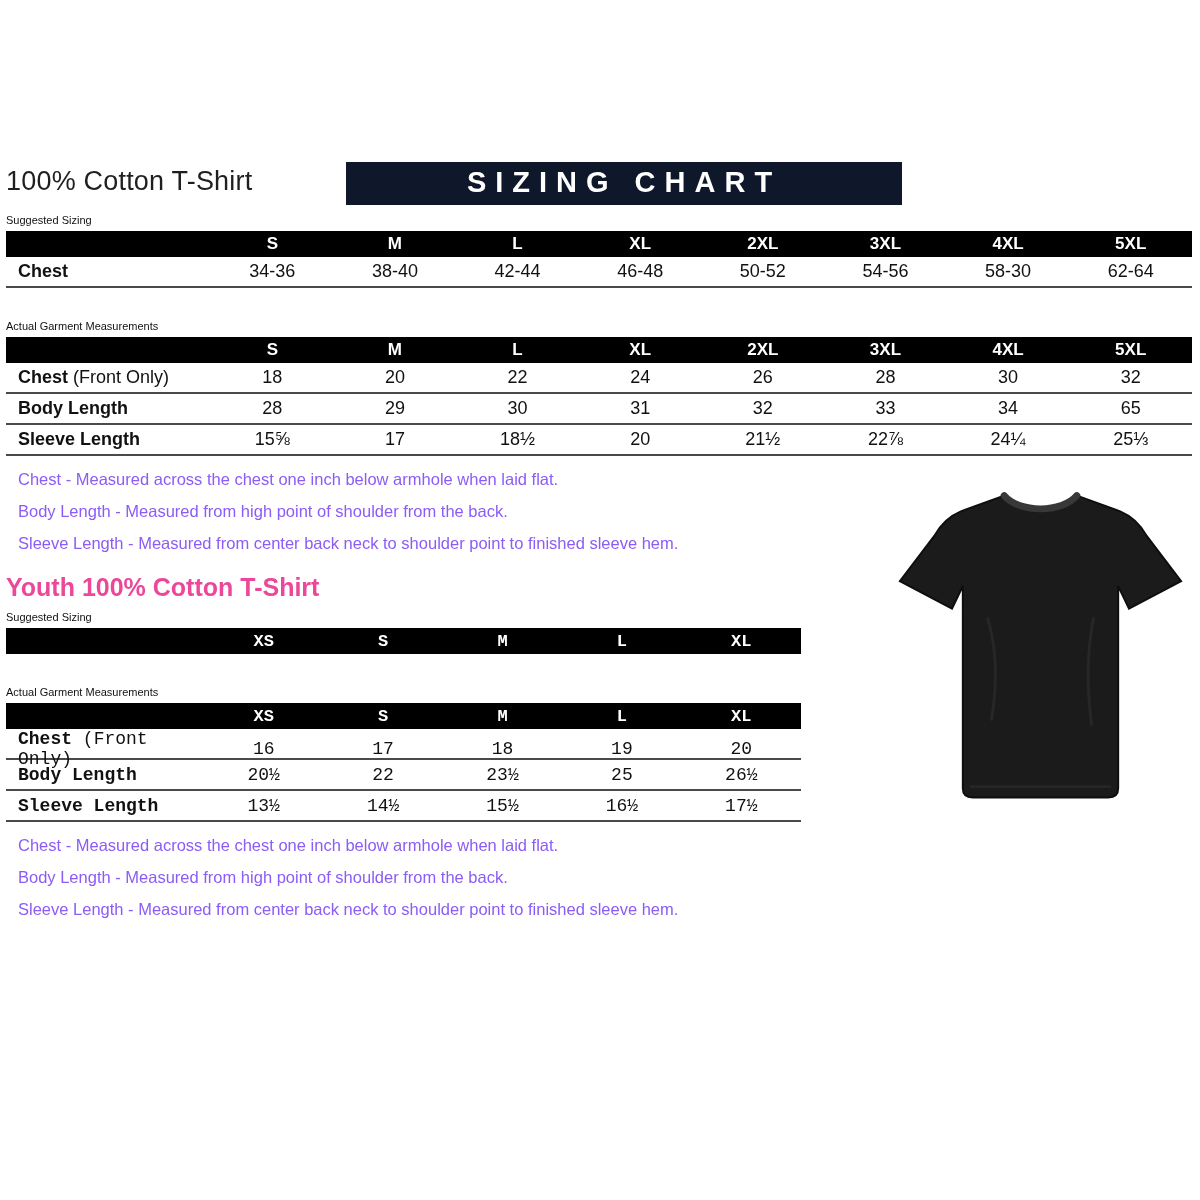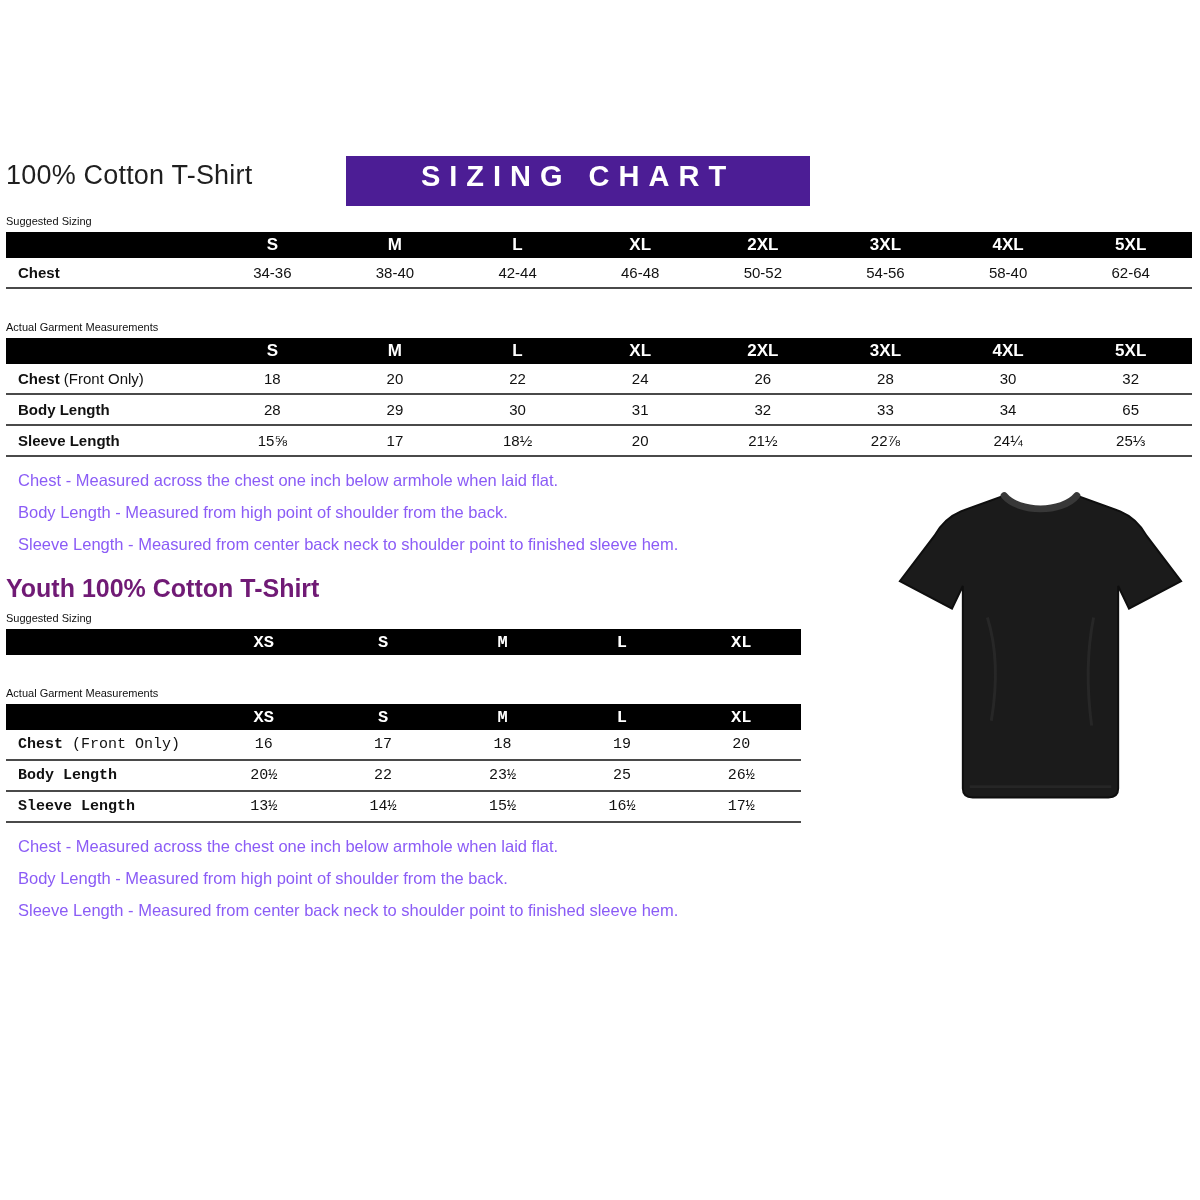--- a/index.html
+++ b/index.html
@@ -4,51 +4,51 @@
 <style>
   html,body{margin:0;padding:0;background:#fff;}
   .page{
     position:relative;
     width:1200px;height:1200px;
     background:#ffffff;
     font-family:"Liberation Sans", sans-serif;
     color:#111;
     overflow:hidden;
   }
-  .content{position:absolute;top:156px;left:6px;width:1186px;}
+  .content{position:absolute;top:162px;left:6px;width:1186px;}
 
   
   .header-row{display:flex;align-items:flex-start;}
   .page-title{font-size:27px;color:#1f1f1f;width:340px;padding-top:4px;letter-spacing:.2px;}
   .banner{
-    width:464px;background:#4c1d95;color:#fff;
+    width:556px;background:#0f172a;color:#fff;
     font-size:29px;font-weight:bold;letter-spacing:9px;
-    text-align:center;padding:4px 0 13px;
+    text-align:center;padding:4px 0 6px;
   }
 
   .section-label{font-size:11px;color:#111;margin:9px 0 5px 0;}
   .mt-lg{margin-top:32px;}
 
   
   .size-table{width:100%;}
   .size-table.narrow{width:795px;}
   .row{display:grid;align-items:center;}
   .adult-cols{grid-template-columns:205px repeat(8,1fr);}
   .youth-cols{grid-template-columns:198px repeat(5,1fr);font-family:Liberation Mono, monospace;}
   .t-head{background:#000;color:#fff;font-weight:bold;height:26px;font-size:17px;}
-  .data-row{height:29px;font-size:15px;border-bottom:2px solid #4a4a4a;}
+  .data-row{height:29px;font-size:18px;border-bottom:2px solid #4a4a4a;}
   .cell{text-align:center;}
   .label-cell{text-align:left;padding-left:12px;font-weight:bold;}
   .sub{font-weight:normal;}
 
   
   .notes{margin-top:13px;padding-left:12px;font-size:16.5px;color:#8b5cf6;}
   .note{margin-bottom:12px;line-height:20px;}
 
-  .youth-title{font-size:25px;font-weight:bold;margin-top:20px;color:#701a75;}
+  .youth-title{font-size:25px;font-weight:bold;margin-top:20px;color:#ec4899;}
 
   
   .tshirt{position:absolute;left:893px;top:478px;width:295px;height:338px;}
 </style>
 </head>
 <body>
 
 <div class="page">
   <div class="content">
 
@@ -72,21 +72,21 @@
         <div class="cell">5XL</div>
       </div>
       <div class="row adult-cols data-row">
         <div class="cell label-cell"><span>Chest</span></div>
         <div class="cell">34-36</div>
         <div class="cell">38-40</div>
         <div class="cell">42-44</div>
         <div class="cell">46-48</div>
         <div class="cell">50-52</div>
         <div class="cell">54-56</div>
-        <div class="cell">58-40</div>
+        <div class="cell">58-30</div>
         <div class="cell">62-64</div>
       </div>
     </div>
 
     <div class="section-label mt-lg">Actual Garment Measurements</div>
 
     <div class="size-table">
       <div class="row adult-cols t-head">
         <div class="cell label-cell"></div>
         <div class="cell">S</div>

